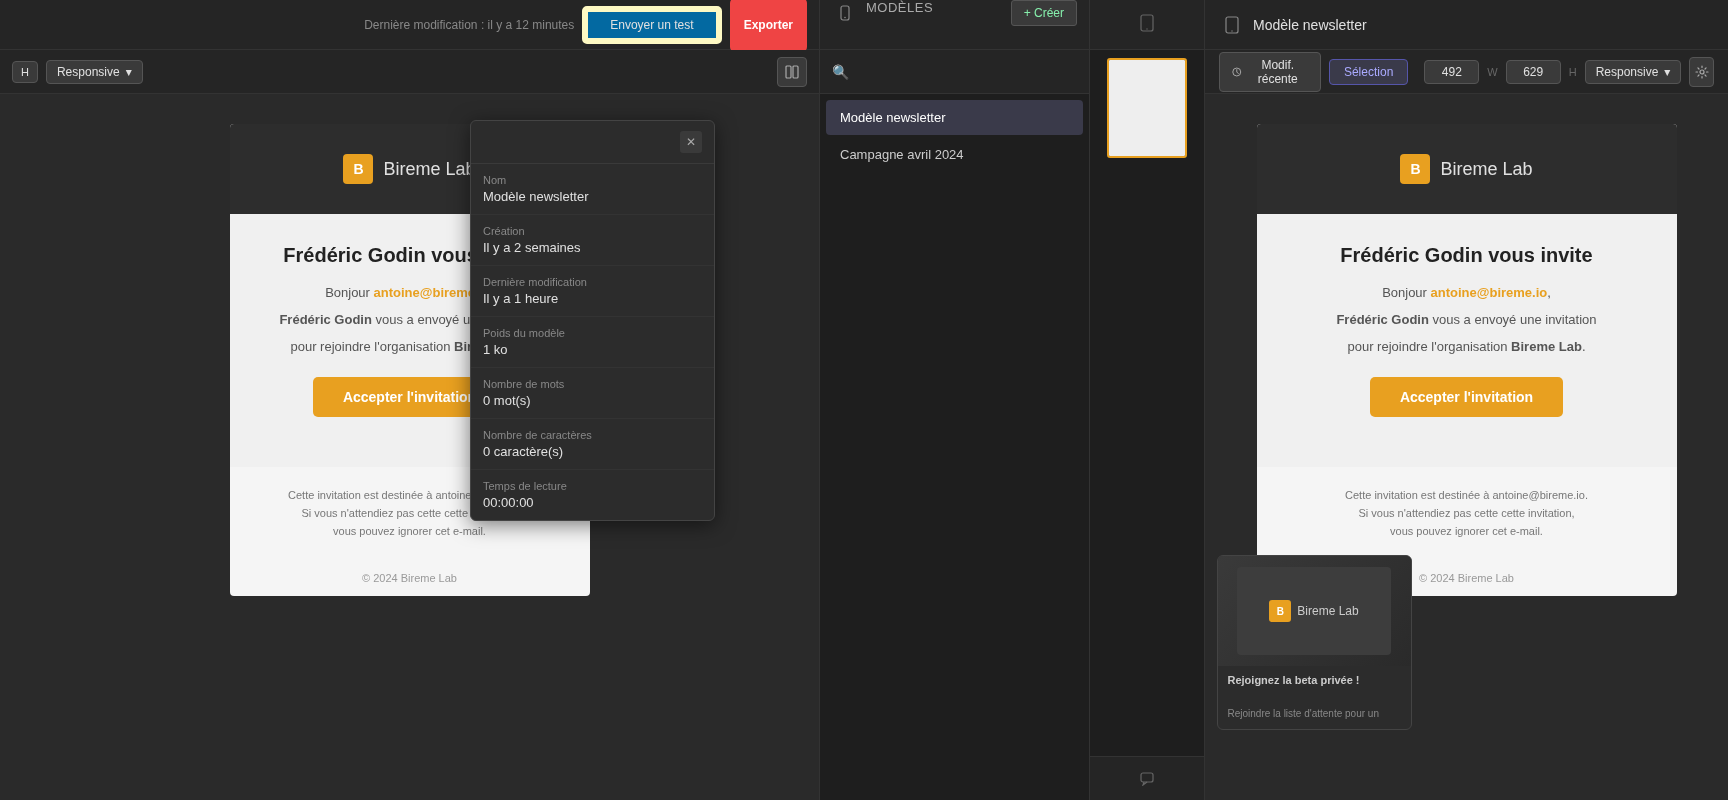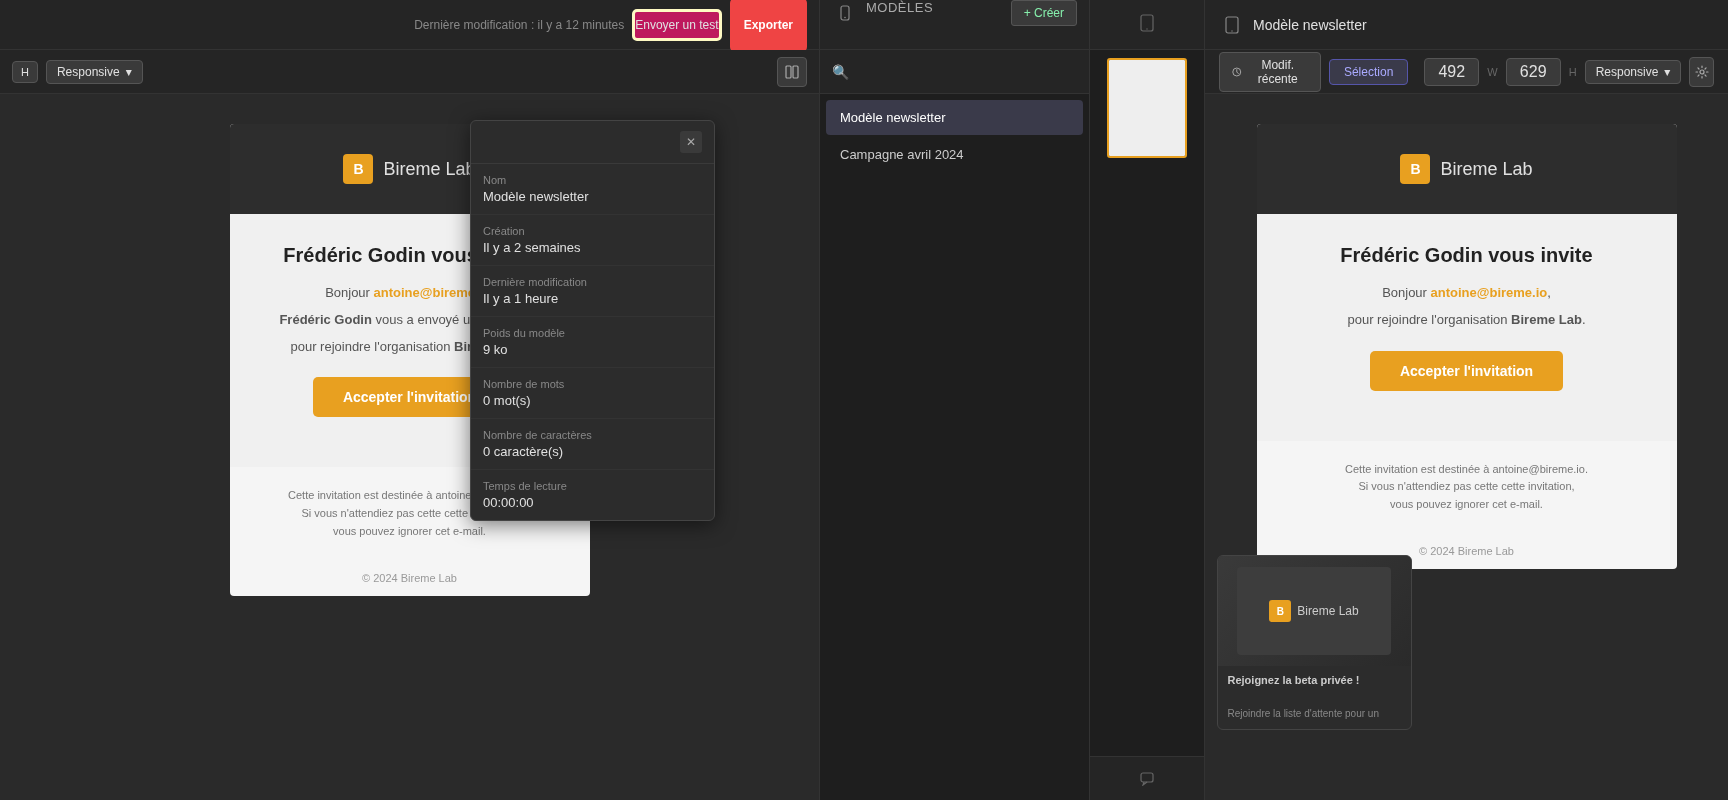--- a/index.html
+++ b/index.html
@@ -41,24 +41,24 @@
       font-size: 12px;
       color: #888;
     }
 
     .last-modified-text {
       font-size: 12px;
       color: #888;
     }
 
     .btn-send-test {
-      background: #be185d;
-      border: 3px solid #fef9c3;
+      background: #0369a1;
+      border: 6px solid #fef9c3;
       color: #e0e0e0;
-      padding: 6px 0;
+      padding: 6px 22px;
       border-radius: 5px;
       font-size: 12px;
       cursor: pointer;
     }
 
     .btn-export {
       background: #ef4444;
       border: none;
       color: #fff;
       padding: 20px 14px;
@@ -467,21 +467,21 @@
       font-size: 12px;
       cursor: pointer;
     }
 
     .dimension-input {
       background: #3a3a3a;
       border: 1px solid #555;
       color: #e0e0e0;
       padding: 4px 8px;
       border-radius: 4px;
-      font-size: 16px;
+      font-size: 12px;
       width: 55px;
       text-align: center;
     }
 
     .dimension-label {
       font-size: 11px;
       color: #666;
     }
 
     .right-preview-area {
@@ -683,21 +683,21 @@
     <div class="dropdown-row">
       <div class="dropdown-label">Création</div>
       <div class="dropdown-value">Il y a 2 semaines</div>
     </div>
     <div class="dropdown-row">
       <div class="dropdown-label">Dernière modification</div>
       <div class="dropdown-value">Il y a 1 heure</div>
     </div>
     <div class="dropdown-row">
       <div class="dropdown-label">Poids du modèle</div>
-      <div class="dropdown-value">9 ko</div>
+      <div class="dropdown-value">1 ko</div>
     </div>
     <div class="dropdown-row">
       <div class="dropdown-label">Nombre de mots</div>
       <div class="dropdown-value">0 mot(s)</div>
     </div>
     <div class="dropdown-row">
       <div class="dropdown-label">Nombre de caractères</div>
       <div class="dropdown-value">0 caractère(s)</div>
     </div>
     <div class="dropdown-row">
@@ -793,20 +793,23 @@
         <div class="bireme-logo-box">
           <span>B</span>
         </div>
         <span class="bireme-logo-text">Bireme Lab</span>
       </div>
       <div class="email-card-body">
         <h2>Frédéric Godin vous invite</h2>
         <p>
           Bonjour <span class="highlight">antoine@bireme.io</span>,
         </p>
+        <p>
+          <strong>Frédéric Godin</strong> vous a envoyé une invitation
+        </p>
         <p>pour rejoindre l'organisation <strong>Bireme Lab</strong>.</p>
         <button class="accept-btn">Accepter l'invitation</button>
       </div>
       <div class="email-footer">
         <p>Cette invitation est destinée à antoine@bireme.io.</p>
         <p>Si vous n'attendiez pas cette cette invitation,</p>
         <p>vous pouvez ignorer cet e-mail.</p>
       </div>
       <div class="email-copyright">© 2024 Bireme Lab</div>
     </div>

